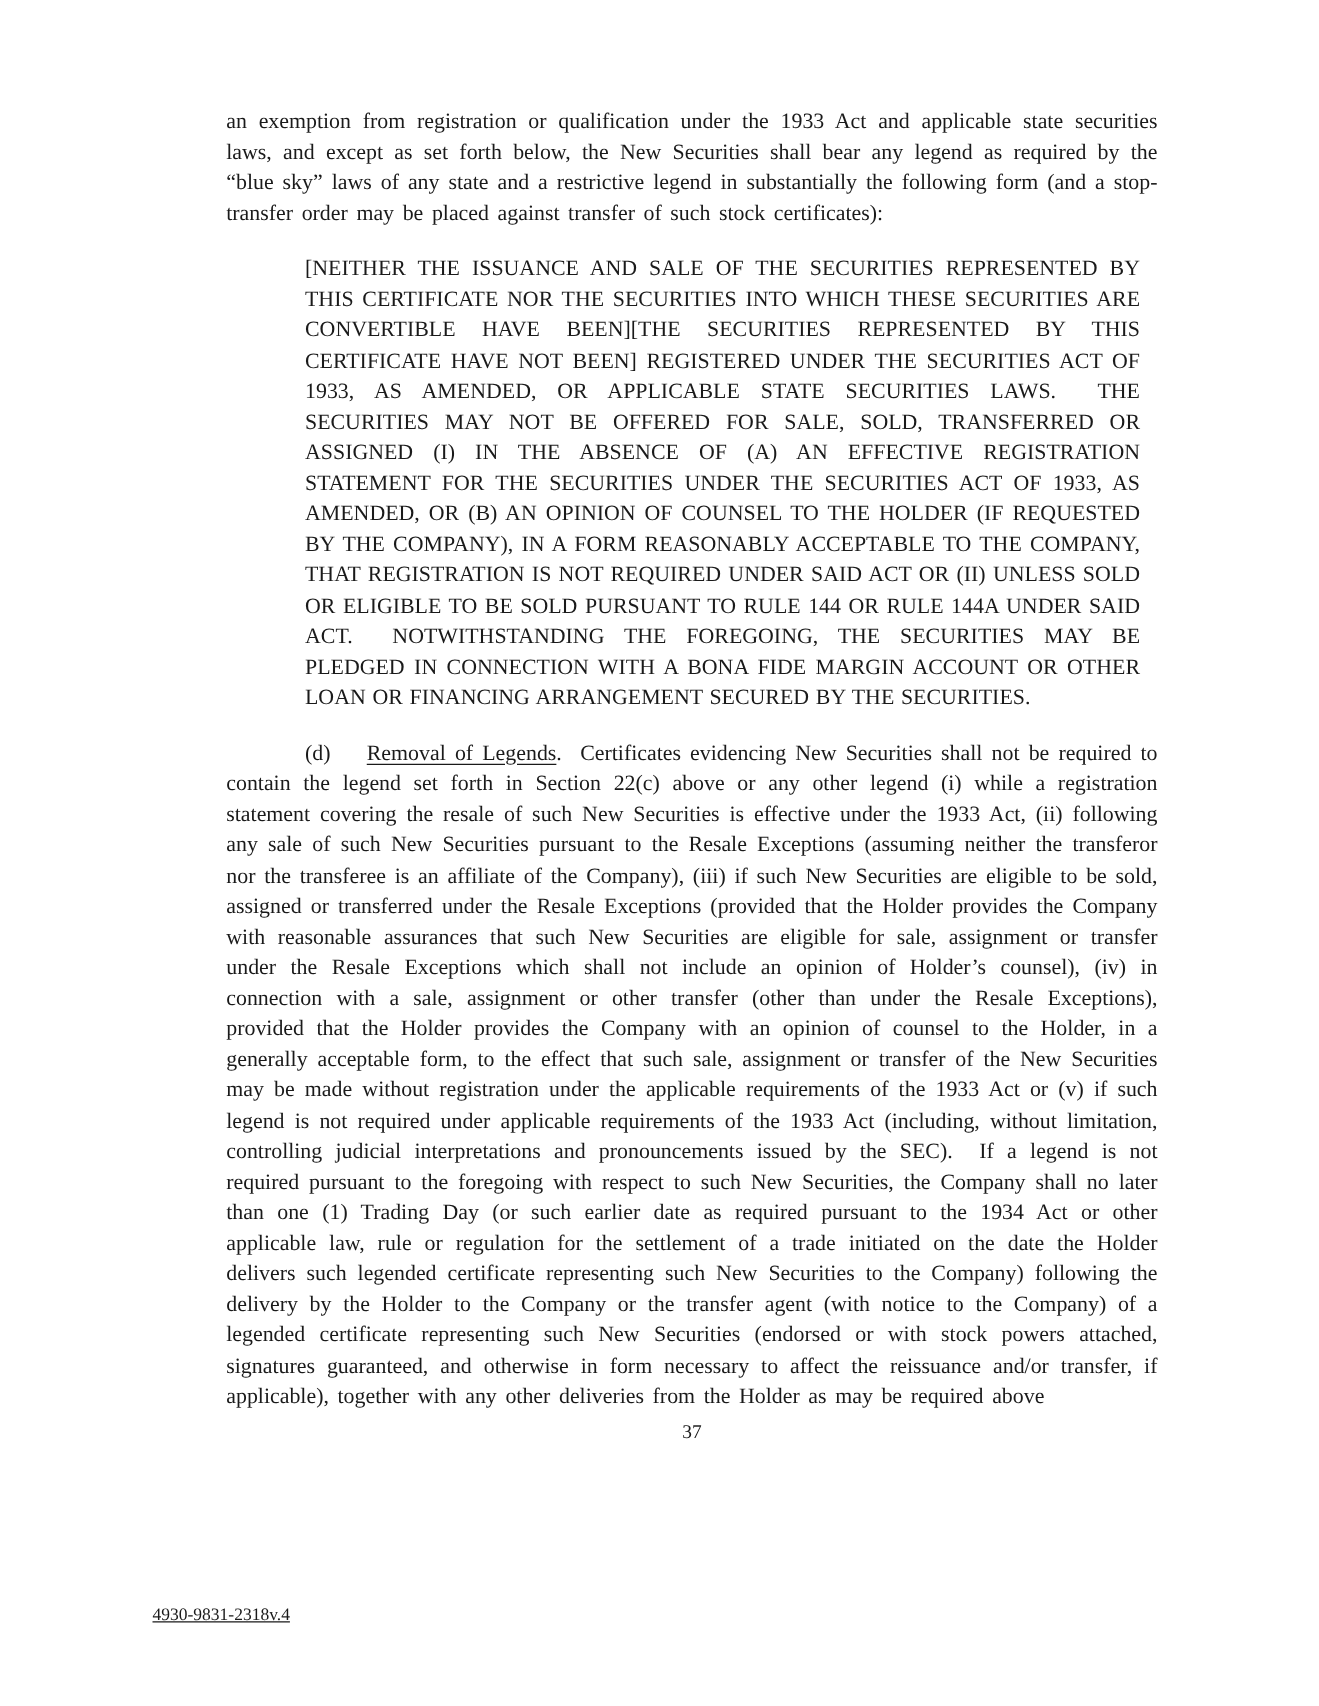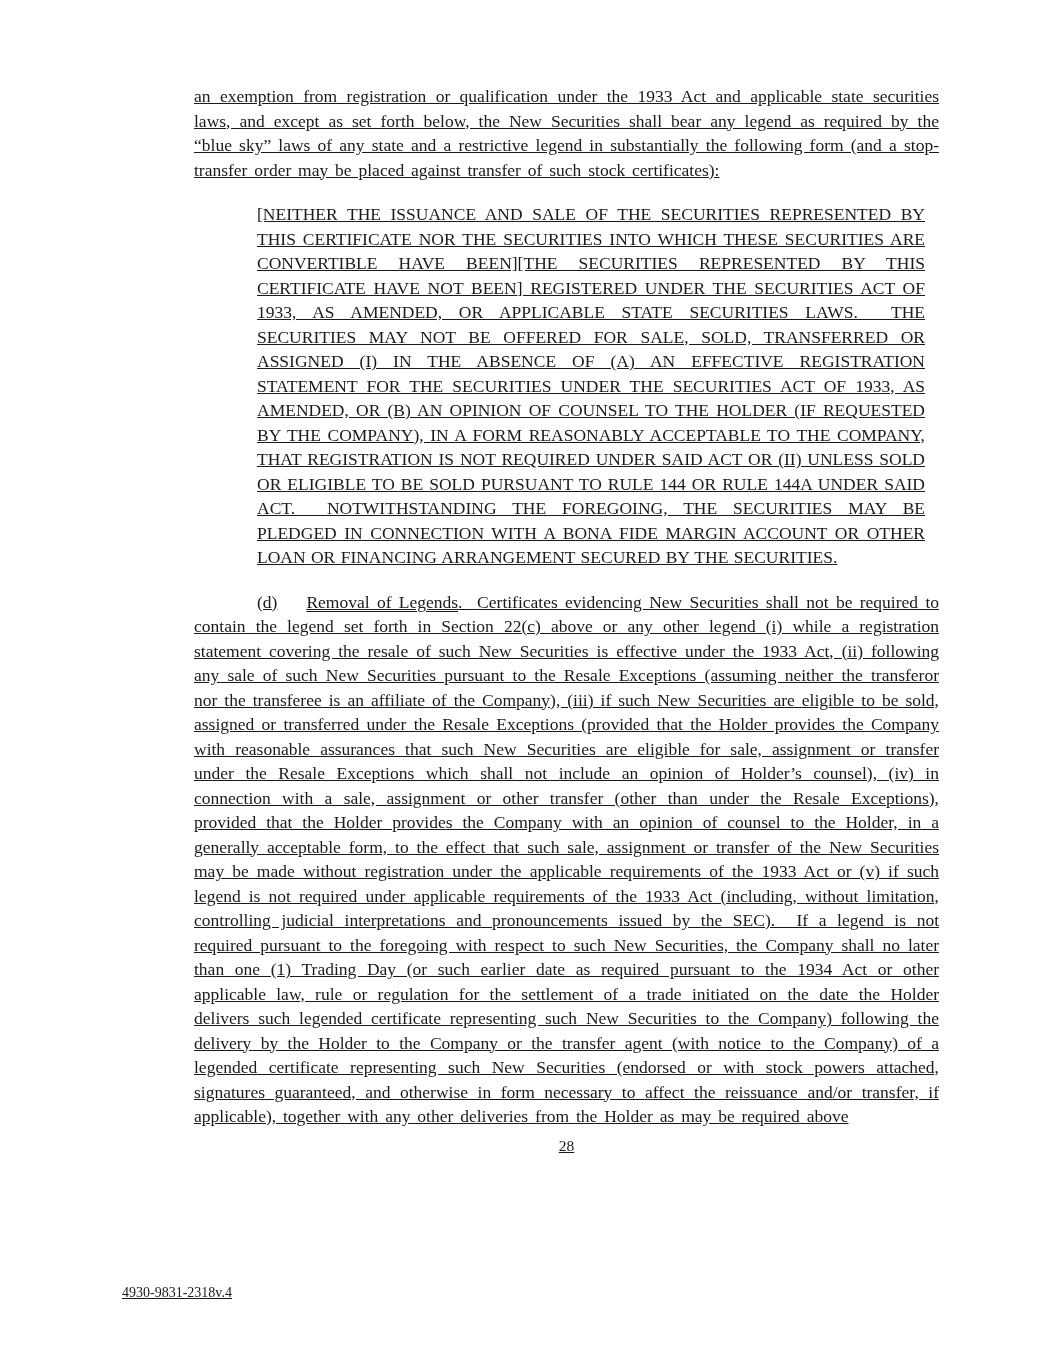--- a/index.html
+++ b/index.html
@@ -13,25 +13,24 @@
     height: 1365px;
     background: #ffffff;
     color: #1a1a1a;
     font-family: "Liberation Serif", "DejaVu Serif", serif;
     font-size: 17.5px;
     line-height: 24.5px;
     overflow: hidden;
   }
   .content {
     position: absolute;
-    left: 194px;
+    left: 181px;
     top: 84px;
     width: 745px;
     text-align: justify;
-    text-decoration: underline;
   }
   .para {
     margin: 0;
     word-spacing: 2.5px;
   }
   .legend-block {
     margin: 20px 14px 20px 63px;
     text-align: justify;
     word-spacing: 1px;
   }
@@ -65,17 +64,17 @@
 <body>
 
 <div class="page">
   <div class="content">
     <p class="para">an exemption from registration or qualification under the 1933 Act and applicable state securities laws, and except as set forth below, the New Securities shall bear any legend as required by the “blue sky” laws of any state and a restrictive legend in substantially the following form (and a stop-transfer order may be placed against transfer of such stock certificates):</p>
 
     <div class="legend-block">[NEITHER THE ISSUANCE AND SALE OF THE SECURITIES REPRESENTED BY THIS CERTIFICATE NOR THE SECURITIES INTO WHICH THESE SECURITIES ARE CONVERTIBLE HAVE BEEN][THE SECURITIES REPRESENTED BY THIS CERTIFICATE HAVE NOT BEEN] REGISTERED UNDER THE SECURITIES ACT OF 1933, AS AMENDED, OR APPLICABLE STATE SECURITIES LAWS.&nbsp; THE SECURITIES MAY NOT BE OFFERED FOR SALE, SOLD, TRANSFERRED OR ASSIGNED (I) IN THE ABSENCE OF (A) AN EFFECTIVE REGISTRATION STATEMENT FOR THE SECURITIES UNDER THE SECURITIES ACT OF 1933, AS AMENDED, OR (B) AN OPINION OF COUNSEL TO THE HOLDER (IF REQUESTED BY THE COMPANY), IN A FORM REASONABLY ACCEPTABLE TO THE COMPANY, THAT REGISTRATION IS NOT REQUIRED UNDER SAID ACT OR (II) UNLESS SOLD OR ELIGIBLE TO BE SOLD PURSUANT TO RULE 144 OR RULE 144A UNDER SAID ACT.&nbsp; NOTWITHSTANDING THE FOREGOING, THE SECURITIES MAY BE PLEDGED IN CONNECTION WITH A BONA FIDE MARGIN ACCOUNT OR OTHER LOAN OR FINANCING ARRANGEMENT SECURED BY THE SECURITIES.</div>
 
     <p class="para para-d"><span>(d)</span><span class="tab-gap"></span><span class="underlined">Removal of Legends</span><span>.&nbsp; </span><span>Certificates evidencing New Securities shall not be required to contain the legend set forth in Section 22(c) above or any other legend (i) while a registration statement covering the resale of such New Securities is effective under the 1933 Act, (ii) following any sale of such New Securities pursuant to the Resale Exceptions (assuming neither the transferor nor the transferee is an affiliate of the Company), (iii) if such New Securities are eligible to be sold, assigned or transferred under the Resale Exceptions (provided that the Holder provides the Company with reasonable assurances that such New Securities are eligible for sale, assignment or transfer under the Resale Exceptions which shall not include an opinion of Holder’s counsel), (iv) in connection with a sale, assignment or other transfer (other than under the Resale Exceptions), provided that the Holder provides the Company with an opinion of counsel to the Holder, in a generally acceptable form, to the effect that such sale, assignment or transfer of the New Securities may be made without registration under the applicable requirements of the 1933 Act or (v) if such legend is not required under applicable requirements of the 1933 Act (including, without limitation, controlling judicial interpretations and pronouncements issued by the SEC).&nbsp; If a legend is not required pursuant to the foregoing with respect to such New Securities, the Company shall no later than one (1) Trading Day (or such earlier date as required pursuant to the 1934 Act or other applicable law, rule or regulation for the settlement of a trade initiated on the date the Holder delivers such legended certificate representing such New Securities to the Company) following the delivery by the Holder to the Company or the transfer agent (with notice to the Company) of a legended certificate representing such New Securities (endorsed or with stock powers attached, signatures guaranteed, and otherwise in form necessary to affect the reissuance and/or transfer, if applicable), together with any other deliveries from the Holder as may be required above</span></p>
 
-    <div class="page-number">28</div>
+    <div class="page-number">37</div>
   </div>
 
   <div class="doc-footer">4930-9831-2318v.4</div>
 </div>
 
 </body></html>

